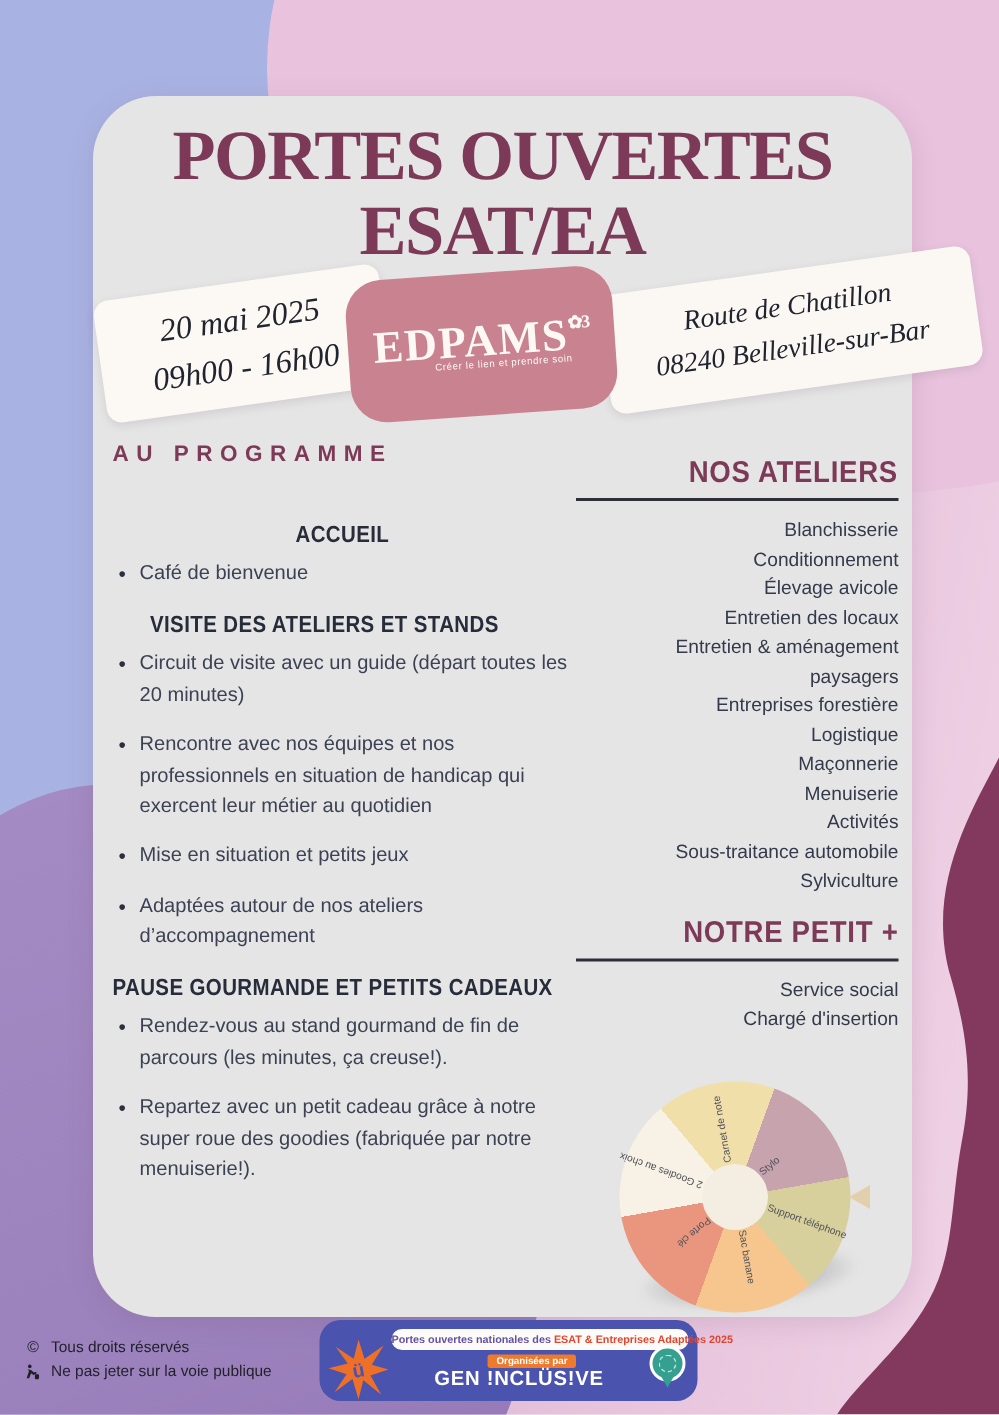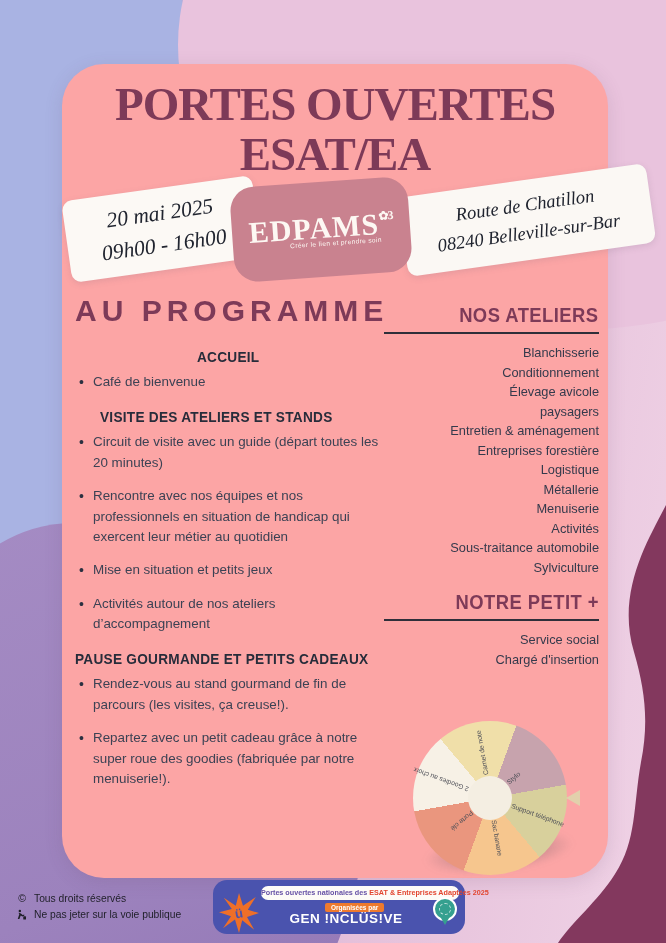--- a/index.html
+++ b/index.html
@@ -12,21 +12,21 @@
   .blob-periwinkle{position:absolute;left:-95px;top:-130px;width:300px;height:710px;
     background:#a9b3e3;border-radius:46% 54% 62% 38% / 30% 38% 62% 50%;}
   .blob-pink-top{position:absolute;left:178px;top:-240px;width:780px;height:570px;
     background:#e9c3dd;border-radius:50%;}
   .blob-purple{position:absolute;left:-130px;bottom:-160px;width:500px;height:580px;
     background:linear-gradient(160deg,#a58cc4,#9c82bd 60%,#8f72b2);
     border-radius:42% 58% 46% 54% / 56% 44% 60% 40%;}
   .blob-maroon{position:absolute;right:0;top:0;width:666px;height:943px;pointer-events:none;}
   
   .poster-card{position:absolute;left:62px;top:64px;width:546px;height:814px;
-    background:#fca5a5;border-radius:42px;box-shadow:0 4px 18px rgba(100,70,100,.15);}
+    background:#e5e5e5;border-radius:42px;box-shadow:0 4px 18px rgba(100,70,100,.15);}
   .poster-title{position:absolute;left:0;top:16px;width:100%;text-align:center;
     font-family:"Liberation Serif","DejaVu Serif",serif;font-weight:bold;
     font-size:47px;line-height:1.06;letter-spacing:-1px;color:#7d3a58;}
   
   .date-badge{position:absolute;left:4px;top:124px;width:192px;height:82px;
     background:#fcf9f5;border-radius:10px;transform:rotate(-8deg);
     box-shadow:0 2px 6px rgba(120,100,120,.18);
     display:flex;flex-direction:column;justify-content:center;align-items:center;
     font-family:"Liberation Serif","DejaVu Serif",serif;font-style:italic;
     font-size:21.5px;color:#20242f;line-height:1.5;}
@@ -37,21 +37,21 @@
     font-size:30px;letter-spacing:1px;line-height:1;}
   .edpams-mark{font-size:12px;vertical-align:14px;letter-spacing:-1px;}
   .edpams-tagline{font-size:6.5px;margin-top:-3px;margin-left:28px;letter-spacing:.4px;}
   .address-badge{position:absolute;left:340px;top:116px;width:250px;height:80px;
     background:#fbf8f4;border-radius:10px;transform:rotate(-8deg);z-index:1;
     box-shadow:0 2px 6px rgba(120,100,120,.18);
     display:flex;flex-direction:column;justify-content:center;align-items:center;
     font-family:"Liberation Serif","DejaVu Serif",serif;font-style:italic;
     font-size:18.5px;color:#20242f;line-height:1.5;white-space:nowrap;}
   
-  .program-heading{position:absolute;left:13px;top:230px;font-weight:bold;font-size:30px;
+  .program-heading{position:absolute;left:13px;top:230px;font-weight:bold;font-size:15px;
     letter-spacing:5px;color:#7d3a58;}
   .program-col{position:absolute;left:13px;top:268px;width:314px;}
   .section-title{margin:16px 0 4px 0;font-size:15.5px;font-weight:bold;color:#272c3a;letter-spacing:.3px;text-align:center;}
   .cond{display:inline-block;transform:scaleX(.88);transform-origin:0 50%;white-space:nowrap;}
   .program-col ul{list-style:none;margin:6px 0 0 0;padding:0 0 0 18px;}
   .program-col li{position:relative;margin:0 0 13px 0;font-size:13.4px;line-height:1.52;color:#3c4254;}
   .program-col li::before{content:"•";position:absolute;left:-14px;top:0;color:#2b3040;font-size:14px;}
   
   .right-col{position:absolute;left:322px;top:240px;width:215px;text-align:right;}
   .right-heading{font-weight:bold;font-size:20px;color:#7d3a58;letter-spacing:.5px;}
@@ -146,48 +146,49 @@
       <div>
         <h3 class="section-title"><span class="cond">VISITE DES ATELIERS ET STANDS</span></h3>
         <ul>
 
             <li><span>Circuit de visite avec un guide (départ toutes les 20 minutes)</span></li>
 
             <li><span>Rencontre avec nos équipes et nos professionnels en situation de handicap qui exercent leur métier au quotidien</span></li>
 
             <li><span>Mise en situation et petits jeux</span></li>
 
-            <li><span>Activités autour de nos ateliers d’accompagnement</span></li>
+            <li><span>Adaptées autour de nos ateliers d’accompagnement</span></li>
           </ul>
       </div>
 
       <div>
         <h3 class="section-title"><span class="cond">PAUSE GOURMANDE ET PETITS CADEAUX</span></h3>
         <ul>
 
-            <li><span>Rendez-vous au stand gourmand de fin de parcours (les visites, ça creuse!).</span></li>
+            <li><span>Rendez-vous au stand gourmand de fin de parcours (les minutes, ça creuse!).</span></li>
 
             <li><span>Repartez avec un petit cadeau grâce à notre super roue des goodies (fabriquée par notre menuiserie!).</span></li>
           </ul>
       </div>
     </div>
 
   <div class="right-col">
     <div class="right-heading"><span class="condr">NOS ATELIERS</span></div>
     <hr class="right-rule">
     <ul>
 
     <li><span>Blanchisserie</span></li>
         <li><span>Conditionnement</span></li>
         <li><span>Élevage avicole</span></li>
+        <li><span>Entretien des locaux</span></li>
+        <li><span>Entretien &amp; aménagement</span></li>
         <li><span>paysagers</span></li>
-        <li><span>Entretien &amp; aménagement</span></li>
         <li><span>Entreprises forestière</span></li>
         <li><span>Logistique</span></li>
-        <li><span>Métallerie</span></li>
+        <li><span>Maçonnerie</span></li>
         <li><span>Menuiserie</span></li>
         <li><span>Activités</span></li>
         <li><span>Sous-traitance automobile</span></li>
         <li><span>Sylviculture</span></li>
       </ul>
     <div class="petit-block">
       <div class="right-heading"><span class="condr">NOTRE PETIT +</span></div>
       <hr class="right-rule">
       <ul>
 

